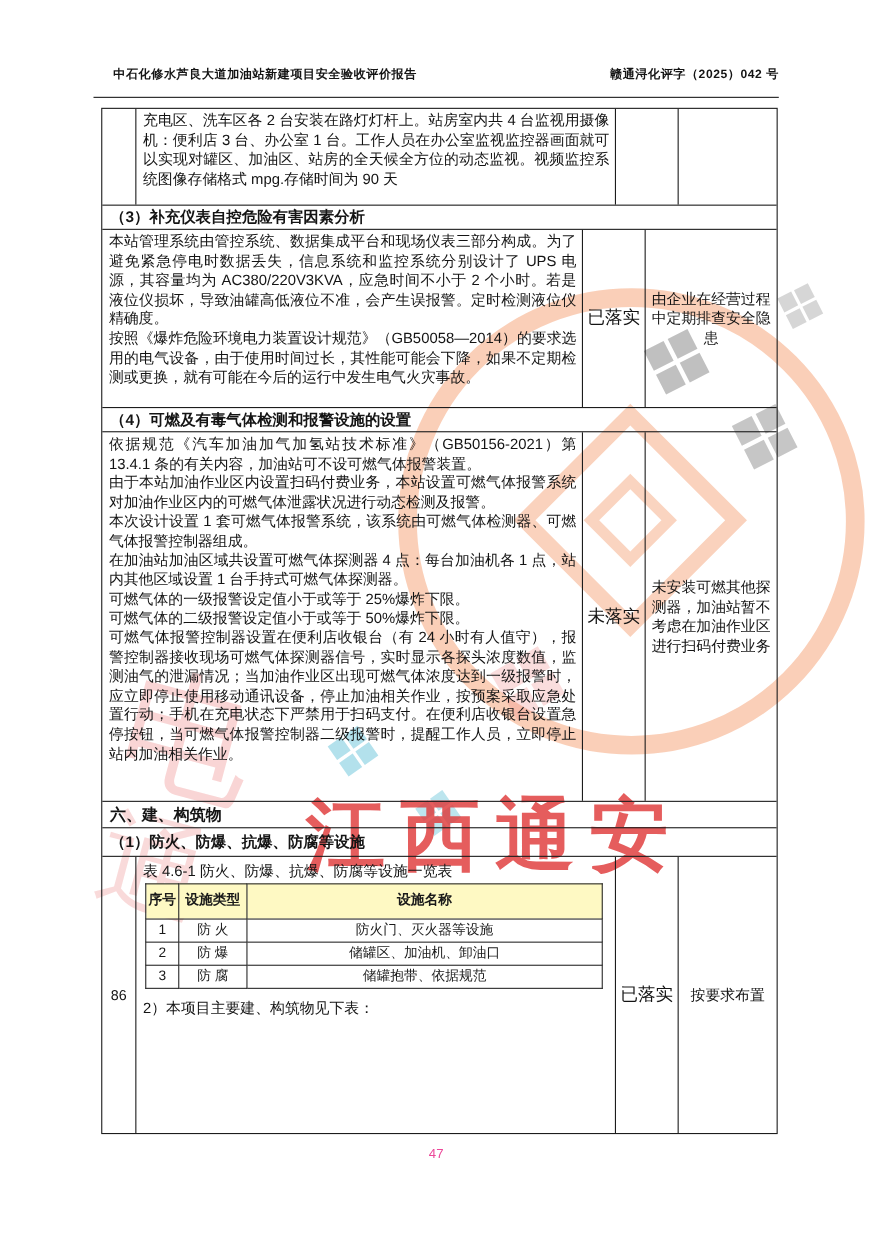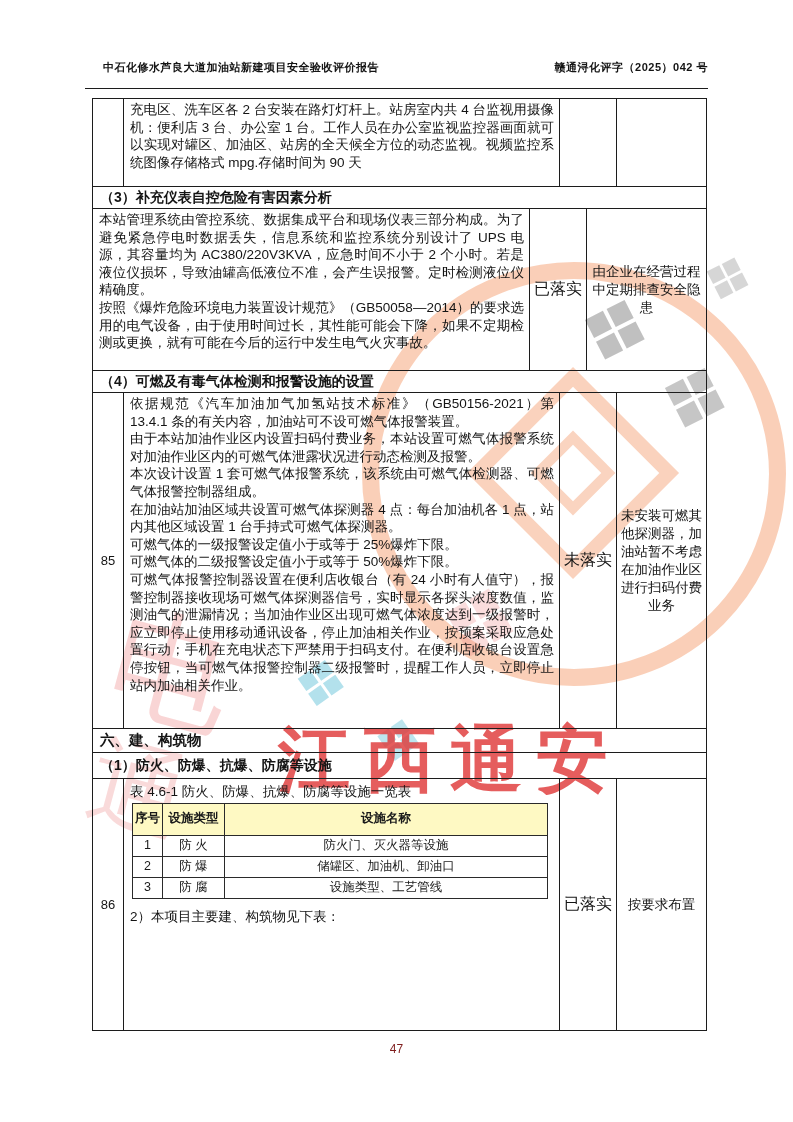--- a/index.html
+++ b/index.html
@@ -51,21 +51,21 @@
   .r86cell{width:436px;padding:4px 5px 0 6px;font-size:13.5px;line-height:17.6px;box-sizing:border-box;}
   .itbl{margin:2px 0 0 2px;width:416px;border:1.8px solid #2a2a2a;border-collapse:collapse;
         font-size:12.5px;color:#1a1a1a;}
   .itbl th,.itbl td{border:1px solid #2a2a2a;text-align:center;padding:1px 2px;box-sizing:border-box;}
   .itbl th{background:#fef9c3;font-weight:bold;height:32px;border-bottom:1.6px solid #2a2a2a;}
   .itbl td{height:21px;}
   .ic1{width:30px;} .ic2{width:62px;}
   .intro2{margin-top:9px;}
   
   .pageno{position:absolute;left:0;top:1042px;width:100%;text-align:center;
-          font-size:12px;color:#7f1d1d;z-index:1;}
+          font-size:12px;color:#ec4899;z-index:1;}
 </style>
 </head>
 <body>
 
 <div class="page">
 
   <div class="wm">
     <div class="wm-circle"></div>
     <div class="wm-d1"></div>
     <div class="wm-d2"></div>
@@ -104,21 +104,20 @@
 按照《爆炸危险环境电力装置设计规范》（GB50058—2014）的要求选用的电气设备，由于使用时间过长，其性能可能会下降，如果不定期检测或更换，就有可能在今后的运行中发生电气火灾事故。</div>
       <div class="c c3">已落实</div>
       <div class="c c4">由企业在经营过程中定期排查安全隐患</div>
     </div>
 
     <div class="trow r3">
       <div class="sec">（4）可燃及有毒气体检测和报警设施的设置</div>
     </div>
 
     <div class="trow r4">
-      <div class="c c1">85</div>
       <div class="c c2">依据规范《汽车加油加气加氢站技术标准》（GB50156-2021）第 13.4.1 条的有关内容，加油站可不设可燃气体报警装置。
 由于本站加油作业区内设置扫码付费业务，本站设置可燃气体报警系统对加油作业区内的可燃气体泄露状况进行动态检测及报警。
 本次设计设置 1 套可燃气体报警系统，该系统由可燃气体检测器、可燃气体报警控制器组成。
 在加油站加油区域共设置可燃气体探测器 4 点：每台加油机各 1 点，站内其他区域设置 1 台手持式可燃气体探测器。
 可燃气体的一级报警设定值小于或等于 25%爆炸下限。
 可燃气体的二级报警设定值小于或等于 50%爆炸下限。
 可燃气体报警控制器设置在便利店收银台（有 24 小时有人值守），报警控制器接收现场可燃气体探测器信号，实时显示各探头浓度数值，监测油气的泄漏情况；当加油作业区出现可燃气体浓度达到一级报警时，应立即停止使用移动通讯设备，停止加油相关作业，按预案采取应急处置行动；手机在充电状态下严禁用于扫码支付。在便利店收银台设置急停按钮，当可燃气体报警控制器二级报警时，提醒工作人员，立即停止站内加油相关作业。</div>
       <div class="c c3">未落实</div>
       <div class="c c4">未安装可燃其他探测器，加油站暂不考虑在加油作业区进行扫码付费业务</div>
     </div>
@@ -150,21 +149,21 @@
               <td>防火门、灭火器等设施</td>
             </tr>
             <tr>
               <td>2</td>
               <td>防 爆</td>
               <td>储罐区、加油机、卸油口</td>
             </tr>
             <tr>
               <td>3</td>
               <td>防 腐</td>
-              <td>设施类型、工艺管线</td>
+              <td>储罐抱带、依据规范</td>
             </tr>
           </tbody>
         </table>
         <div class="intro2">2）本项目主要建、构筑物见下表：</div>
       </div>
       <div class="c c3">已落实</div>
       <div class="c c4">按要求布置</div>
     </div>
 
   </div>

